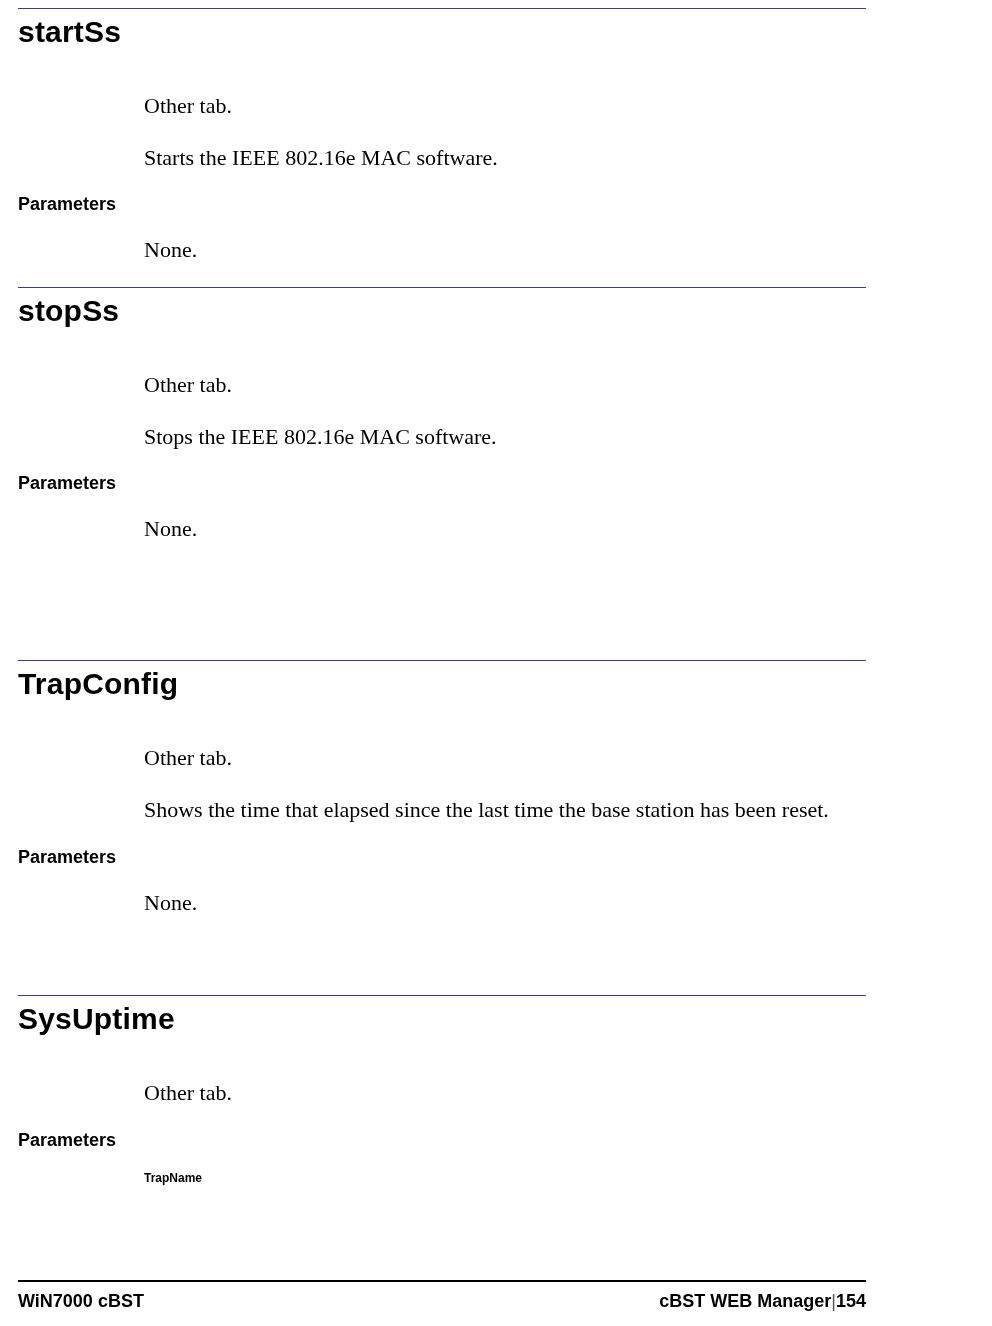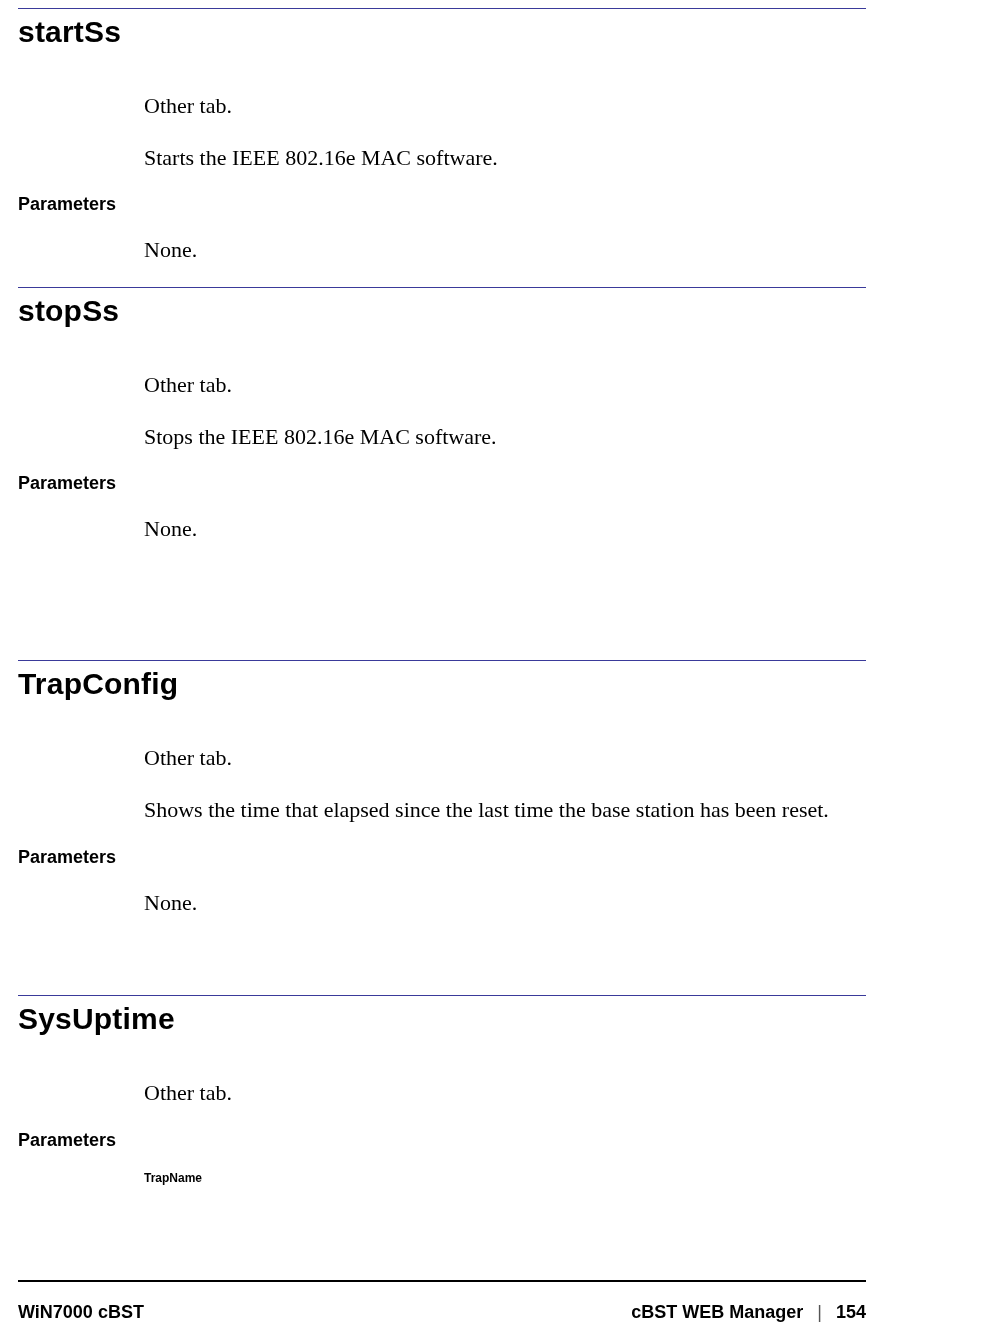--- a/index.html
+++ b/index.html
@@ -8,22 +8,22 @@
   .rule { border-top: 1px solid #3a3a9a; margin: 0 0 6px 0; }
   .sect-title { font-family: "Century Gothic", "Futura", "Trebuchet MS", Arial, sans-serif; font-weight: 700; font-size: 30px; margin: 6px 0 42px 0; letter-spacing: 0.2px; }
   .body-block { margin-left: 126px; max-width: 820px; }
   .para { font-size: 22px; line-height: 1.35; margin-bottom: 22px; }
   .subhead { font-family: "Century Gothic", "Futura", "Trebuchet MS", Arial, sans-serif; font-weight: 700; font-size: 18px; margin: 6px 0 20px 0; }
   .param-name { font-family: "Century Gothic", "Futura", "Trebuchet MS", Arial, sans-serif; font-weight: 700; font-size: 12px; margin-bottom: 2px; }
   .param-desc { font-size: 19px; line-height: 1.35; }
   .gap-big { height: 94px; }
   .gap-med { height: 56px; }
   .footer-rule { border-top: 2px solid #000; position: absolute; left: 18px; right: 18px; bottom: 44px; }
-  .footer { position: absolute; left: 18px; right: 18px; bottom: 3px; display: flex; justify-content: space-between; align-items: baseline; font-family: "Century Gothic", "Futura", "Trebuchet MS", Arial, sans-serif; font-weight: 700; font-size: 18px; }
-  .footer .right { display: flex; align-items: center; gap: 14px; }
+  .footer { position: absolute; left: 18px; right: 18px; bottom: 14px; display: flex; justify-content: space-between; align-items: baseline; font-family: "Century Gothic", "Futura", "Trebuchet MS", Arial, sans-serif; font-weight: 700; font-size: 18px; }
+  .footer .right { display: flex; align-items: center; }
   .footer .sep { font-weight: 400; color: #555; }
 </style>
 </head>
 <body>
 
 <div class="page">
 
   <div class="rule"></div>
   <h2 class="sect-title">startSs</h2>
   <div class="body-block">

